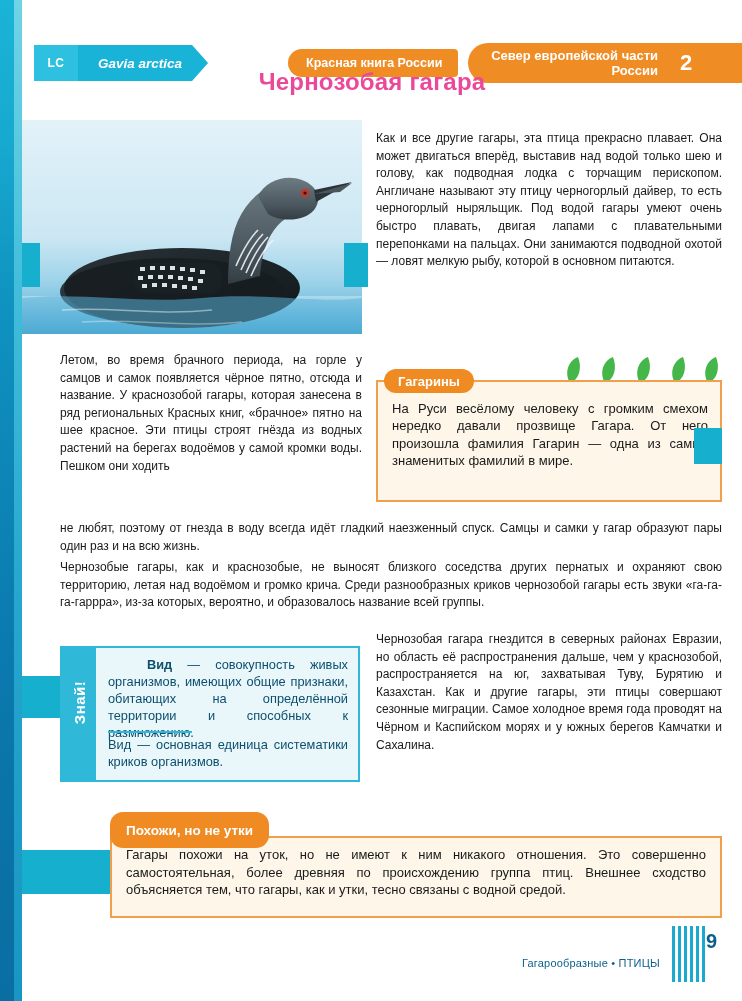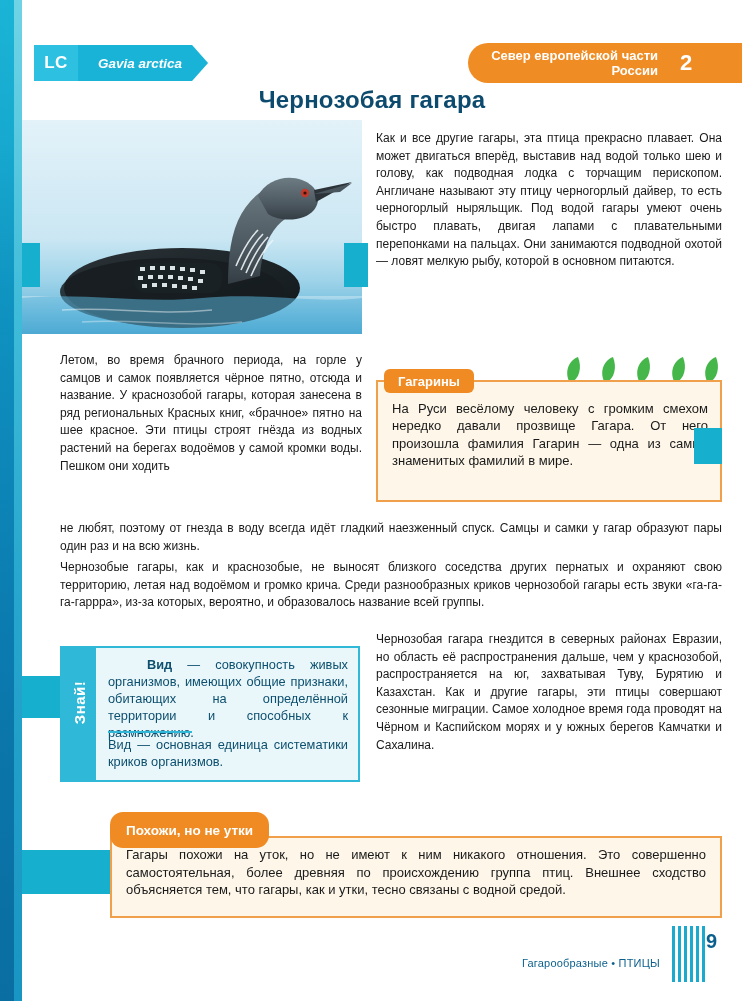--- a/index.html
+++ b/index.html
@@ -46,21 +46,21 @@
     height: 42px;
   }
   .lc-badge {
     position: absolute;
     left: 12px;
     top: 3px;
     width: 44px;
     height: 36px;
     background: #2ec0e0;
     color: #ffffff;
-    font-size: 17px;
+    font-size: 12px;
     font-weight: bold;
     letter-spacing: .5px;
     display: flex;
     align-items: center;
     justify-content: center;
     font-family: "Liberation Sans", sans-serif;
   }
   .species-tag {
     position: absolute;
     left: 56px;
@@ -123,26 +123,26 @@
     align-items: center;
     justify-content: flex-start;
     padding-left: 16px;
     box-sizing: border-box;
   }
 
   
   .page-title {
     position: absolute;
     left: 22px;
-    top: 86px;
+    top: 68px;
     width: 700px;
     text-align: center;
     font-size: 24px;
     font-weight: bold;
-    color: #0c4a6e;
+    color: #ec4899;
     letter-spacing: .2px;
   }
 
   
   .photo {
     position: absolute;
     left: 22px;
     top: 120px;
     width: 340px;
     height: 214px;
@@ -200,21 +200,21 @@
     left: 384px;
     top: 369px;
     height: 24px;
     background: #ef8b22;
     color: #ffffff;
     font-size: 13px;
     font-weight: bold;
     padding: 0 14px;
     display: flex;
     align-items: center;
-    border-radius: 6px;
+    border-radius: 12px;
   }
   .gagariny-text {
     position: absolute;
     left: 392px;
     top: 400px;
     width: 316px;
     font-size: 13px;
     line-height: 17.4px;
     color: #1a1a1a;
     text-align: justify;
@@ -380,20 +380,21 @@
 
 <div id="page">
 
   <div class="edge-strip">
     <div class="edge-strip-inner"></div>
   </div>
 
   <div class="header">
     <div class="lc-badge">LC</div>
     <div class="species-tag">Gavia arctica</div>
+    <div class="redbook-tag">Красная книга России</div>
     <div class="region-tag">Север европейской части России</div>
     <div class="region-number">2</div>
   </div>
 
   <div class="page-title">Чернозобая гагара</div>
 
   <div class="photo">
     <svg width="340" height="214" viewBox="0 0 340 214">
       <defs>
         <linearGradient id="sky" x1="0" y1="0" x2="0" y2="1">

